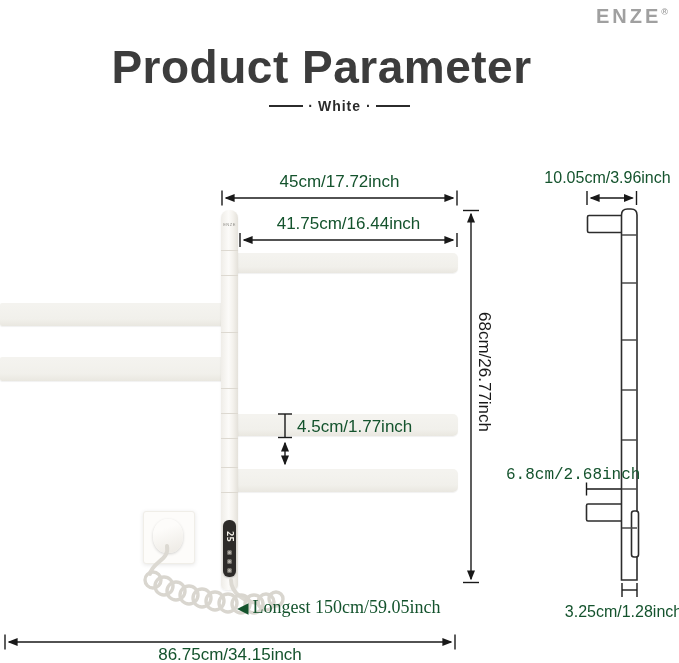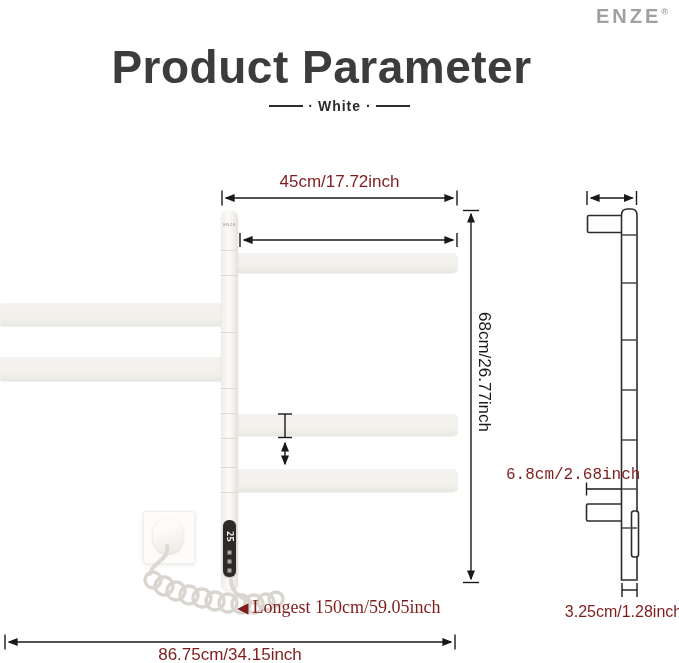--- a/index.html
+++ b/index.html
@@ -21,21 +21,21 @@
   .subtitle{
     position:absolute;top:98px;left:0;width:679px;display:flex;
     align-items:center;justify-content:center;gap:5px;
     font-size:14px;font-weight:700;color:#2b2b2b;
   }
   .subtitle .dash{width:34px;height:2px;background:#2b2b2b;}
   .subtitle .dot{font-weight:700;}
   .subtitle .word{letter-spacing:1px;}
   
   .meas{
-    position:absolute;font-size:17px;color:#7f1d1d;white-space:nowrap;
+    position:absolute;font-size:17px;color:#14532d;white-space:nowrap;
   }
   .meas.center{text-align:center;}
   .meas.small{font-size:16px;}
   .vtext{
     position:absolute;writing-mode:vertical-rl;font-size:17px;color:#191919;
     white-space:nowrap;
   }
   .pointer{font-size:15px;margin-right:4px;}
   
   .bar{
@@ -197,22 +197,25 @@
       <line x1="586.5" y1="489" x2="621" y2="489"></line>
       <line x1="586.5" y1="482.5" x2="586.5" y2="495.5"></line>
 
       <line x1="622" y1="583" x2="622" y2="597"></line>
       <line x1="637" y1="583" x2="637" y2="597"></line>
       <line x1="622" y1="590" x2="637" y2="590"></line>
     </g>
   </svg>
 
   <div class="meas center" style="left:222px;top:172px;width:235px;">45cm/17.72inch</div>
+  <div class="meas center" style="left:240px;top:214px;width:217px;">41.75cm/16.44inch</div>
   <div class="vtext" style="left:474px;top:312px;">68cm/26.77inch</div>
+  <div class="meas" style="left:297px;top:417px;">4.5cm/1.77inch</div>
   <div class="meas" style="left:237px;top:597px;font-size:18px;font-family:Liberation Serif, serif;">
     <span class="pointer">◀</span><span>Longest 150cm/59.05inch</span>
   </div>
   <div class="meas center" style="left:30px;top:645px;width:400px;">86.75cm/34.15inch</div>
 
+  <div class="meas center small" style="left:540px;top:169px;width:135px;">10.05cm/3.96inch</div>
   <div class="meas small" style="left:506px;top:466px;font-family:Liberation Mono, monospace;">6.8cm/2.68inch</div>
   <div class="meas center small" style="left:550px;top:603px;width:125px;margin-left:11px;">3.25cm/1.28inch</div>
 
 </div>
 
 </body></html>

